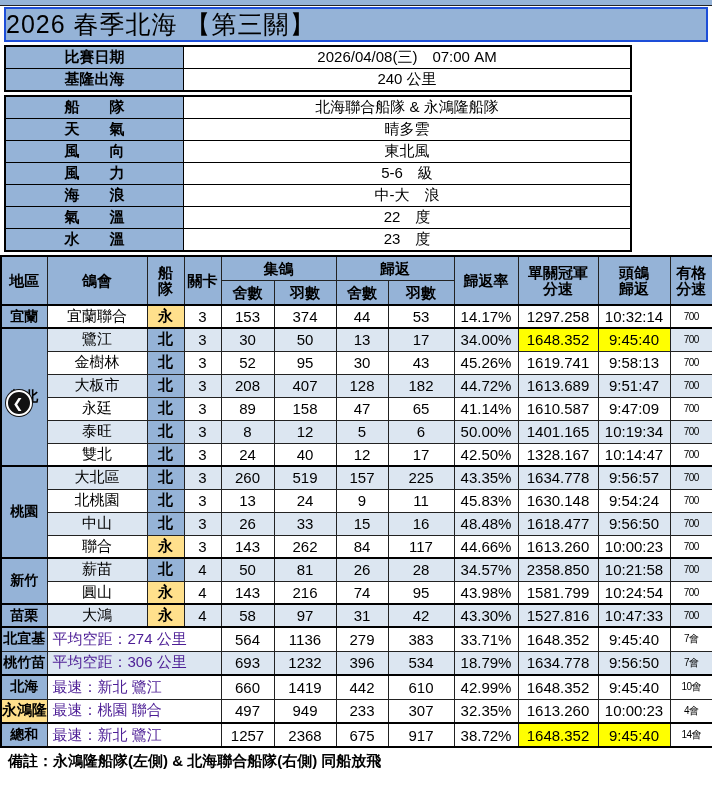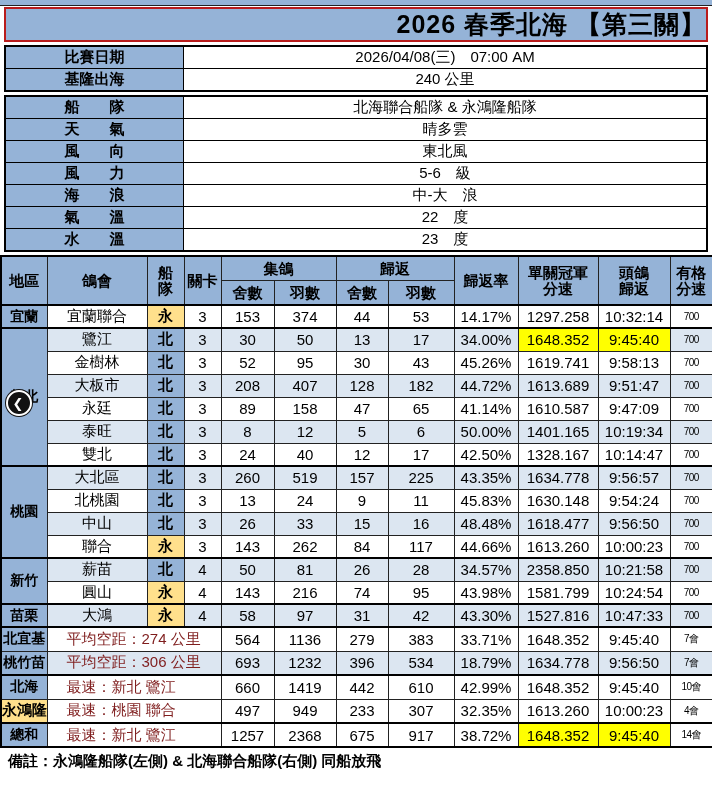--- a/index.html
+++ b/index.html
@@ -1,37 +1,37 @@
 <!DOCTYPE html>
 <html><head>
 <meta charset="utf-8">
 <style>
   html,body{margin:0;padding:0;background:#fff;}
   body{width:712px;height:810px;position:relative;overflow:hidden;
        font-family:"Liberation Sans","DejaVu Sans",sans-serif;color:#000;}
   .top-strip{position:absolute;top:0;left:0;width:712px;height:5px;background:#95B3D7;border-bottom:1px solid #222;}
   .page{position:absolute;top:6px;left:0;width:712px;}
-  .title{margin:1px 4px 0 4px;border:2px solid #b91c1c;background:#95B3D7;
-         text-align:right;font-weight:bold;font-size:25px;line-height:31px;height:31px;letter-spacing:1px;}
+  .title{margin:1px 4px 0 4px;border:2px solid #1d4ed8;background:#95B3D7;
+         text-align:left;font-weight:normal;font-size:25px;line-height:31px;height:31px;letter-spacing:1px;}
   table{border-collapse:collapse;table-layout:fixed;}
-  .info{width:704px;margin:3px 12px 0 4px;border:2px solid #000;}
+  .info{width:628px;margin:3px 12px 0 4px;border:2px solid #000;}
   .info td{border:1px solid #000;height:21px;text-align:center;font-size:15px;padding:0;overflow:hidden;white-space:nowrap;}
   .info td.lbl{width:177px;background:#95B3D7;font-weight:bold;}
   .main{width:712px;margin-top:3px;border:2px solid #000;}
   .main th,.main td{border:1px solid #222;text-align:center;font-size:15px;padding:0;overflow:hidden;white-space:nowrap;}
   .main thead th{background:#95B3D7;font-weight:bold;white-space:pre-line;line-height:16px;height:23px;}
   .main tbody tr{height:23px;}
   .main tbody tr.sum{height:24px;}
   .main tr.shade td{background:#DCE6F1;}
   .main td.region{background:#95B3D7 !important;font-weight:bold;font-size:14px;}
   .main td.fleet-n{background:#95B3D7 !important;font-weight:bold;}
   .main td.fleet-y{background:#FFE08C !important;font-weight:bold;}
   .main td.hl{background:#FFFF00 !important;}
   .main tr.group-start td{border-top:2px solid #000;}
-  .main td.sum-label{text-align:left;padding-left:19px;color:#7f1d1d;}
+  .main td.sum-label{text-align:left;padding-left:5px;color:#4c1d95;}
   .main td.grade{font-size:10px;letter-spacing:-0.5px;}
   .footnote{margin:4px 0 0 8px;font-weight:bold;font-size:15px;}
   .nav-circle{position:absolute;left:6px;top:390px;width:22px;height:22px;border-radius:50%;
               background:#121212;border:2px solid #fff;box-shadow:0 0 0 1px #121212;
               display:flex;align-items:center;justify-content:center;cursor:pointer;}
   .nav-circle span{color:#fff;font-size:13px;font-weight:bold;line-height:1;transform:translateX(-1px);}
 </style>
 </head>
 <body>
 

